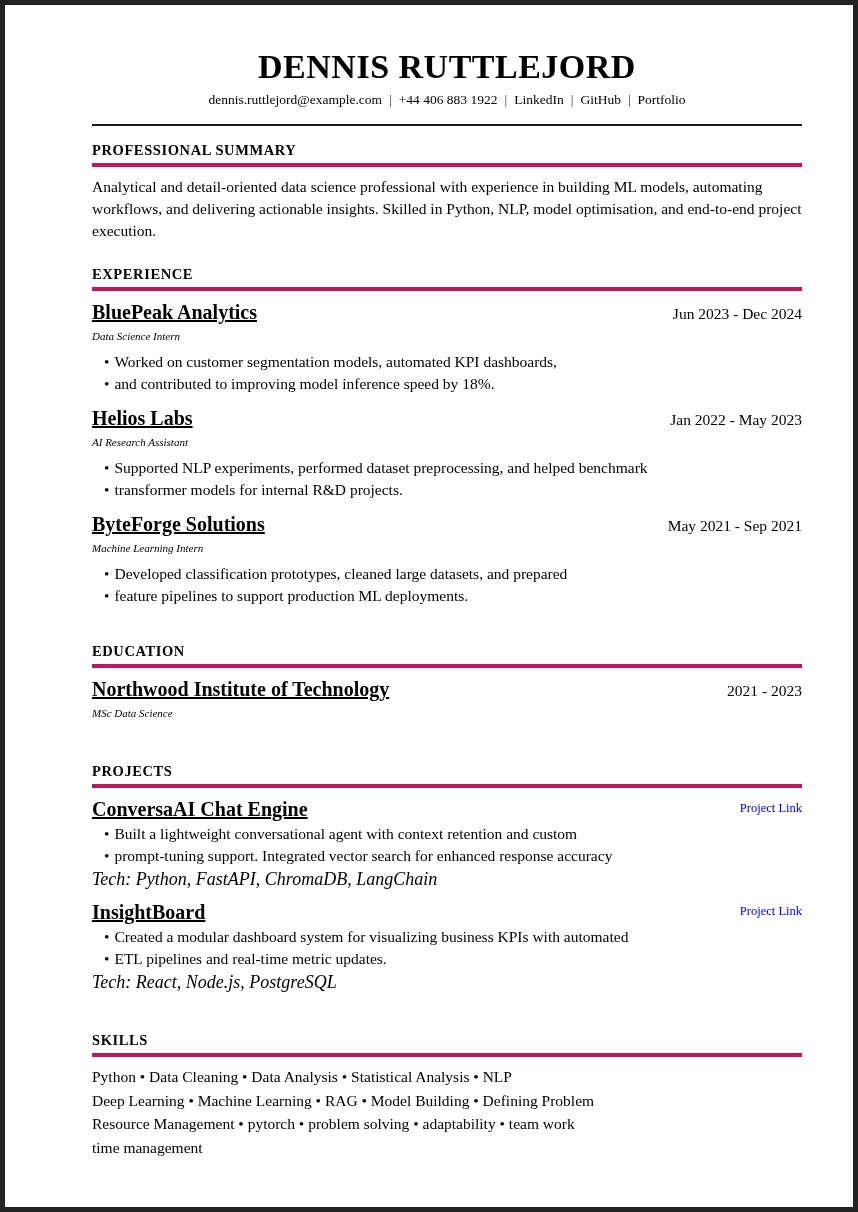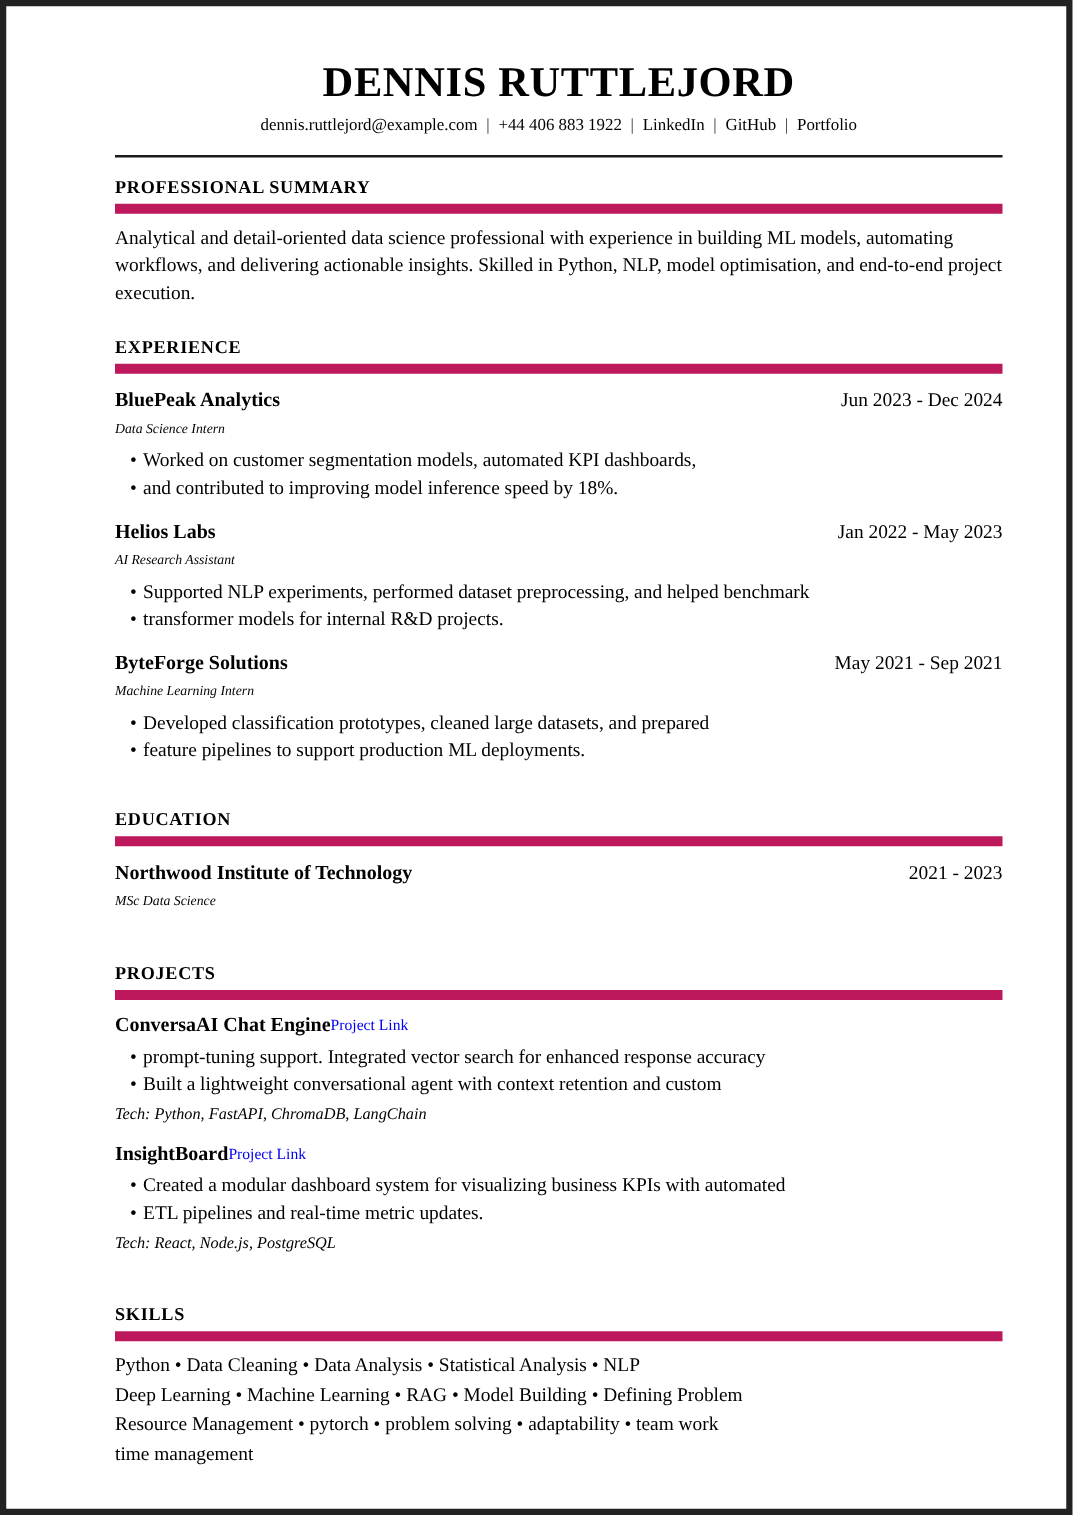--- a/index.html
+++ b/index.html
@@ -35,21 +35,21 @@
     border: none;
     border-top: 2px solid #1a1a1a;
   }
 
   
   .section-heading {
     font-size: 14.5px;
     font-weight: bold;
     letter-spacing: 0.6px;
     padding-bottom: 4px;
-    border-bottom: 8px solid #be185d;
+    border-bottom: 4px solid #be185d;
   }
   .mt-summary { margin-top: 16px; }
   .mt-exp     { margin-top: 24px; }
   .mt-edu     { margin-top: 36px; }
   .mt-proj    { margin-top: 38px; }
   .mt-skills  { margin-top: 40px; }
 
   .summary-text {
     margin-top: 9px;
     font-size: 15.5px;
@@ -57,49 +57,49 @@
   }
 
   .entry { margin-top: 10px; }
   .entry + .entry { margin-top: 12px; }
   .entry-head {
     display: flex;
     justify-content: space-between;
     align-items: baseline;
     line-height: 23px;
   }
-  .entry-title { font-size: 16px; font-weight: bold; }
+  .entry-title { font-size: 20px; font-weight: bold; text-decoration: underline; }
   .entry-dates { font-size: 15.5px; }
   .entry-role  { font-size: 11px; font-style: italic; line-height: 23px; }
 
   .bullets { margin-top: 3px; }
   .bullet-line {
     font-size: 15.5px;
     line-height: 22px;
     padding-left: 12px;
   }
   .bullet-glyph { margin-right: 5px; }
 
   
   .proj-head {
     display: flex;
-    justify-content: flex-start;
+    justify-content: space-between;
     align-items: flex-start;
     line-height: 22px;
   }
   .project-link {
     font-size: 12.5px;
     color: #0000EE;
     text-decoration: none;
     line-height: 18px;
     margin-top: 1px;
   }
   .tech-line {
     margin-top: 2px;
-    font-size: 13px;
+    font-size: 18px;
     font-style: italic;
     line-height: 20px;
   }
 
   
   .skills-block { margin-top: 8px; }
   .skill-line { font-size: 15.5px; line-height: 23.5px; }
 </style>
 </head>
 <body>
@@ -165,22 +165,22 @@
 
 
   <div class="section-heading mt-proj">PROJECTS</div>
 
   <div class="entry">
     <div class="proj-head">
       <span class="entry-title">ConversaAI Chat Engine</span>
       <a class="project-link" href="#">Project Link</a>
     </div>
     <div class="bullets">
+      <div class="bullet-line"><span class="bullet-glyph">•</span><span>Built a lightweight conversational agent with context retention and custom</span></div>
       <div class="bullet-line"><span class="bullet-glyph">•</span><span>prompt-tuning support. Integrated vector search for enhanced response accuracy</span></div>
-      <div class="bullet-line"><span class="bullet-glyph">•</span><span>Built a lightweight conversational agent with context retention and custom</span></div>
     </div>
     <div class="tech-line">Tech: Python, FastAPI, ChromaDB, LangChain</div>
   </div>
 
   <div class="entry">
     <div class="proj-head">
       <span class="entry-title">InsightBoard</span>
       <a class="project-link" href="#">Project Link</a>
     </div>
     <div class="bullets">

